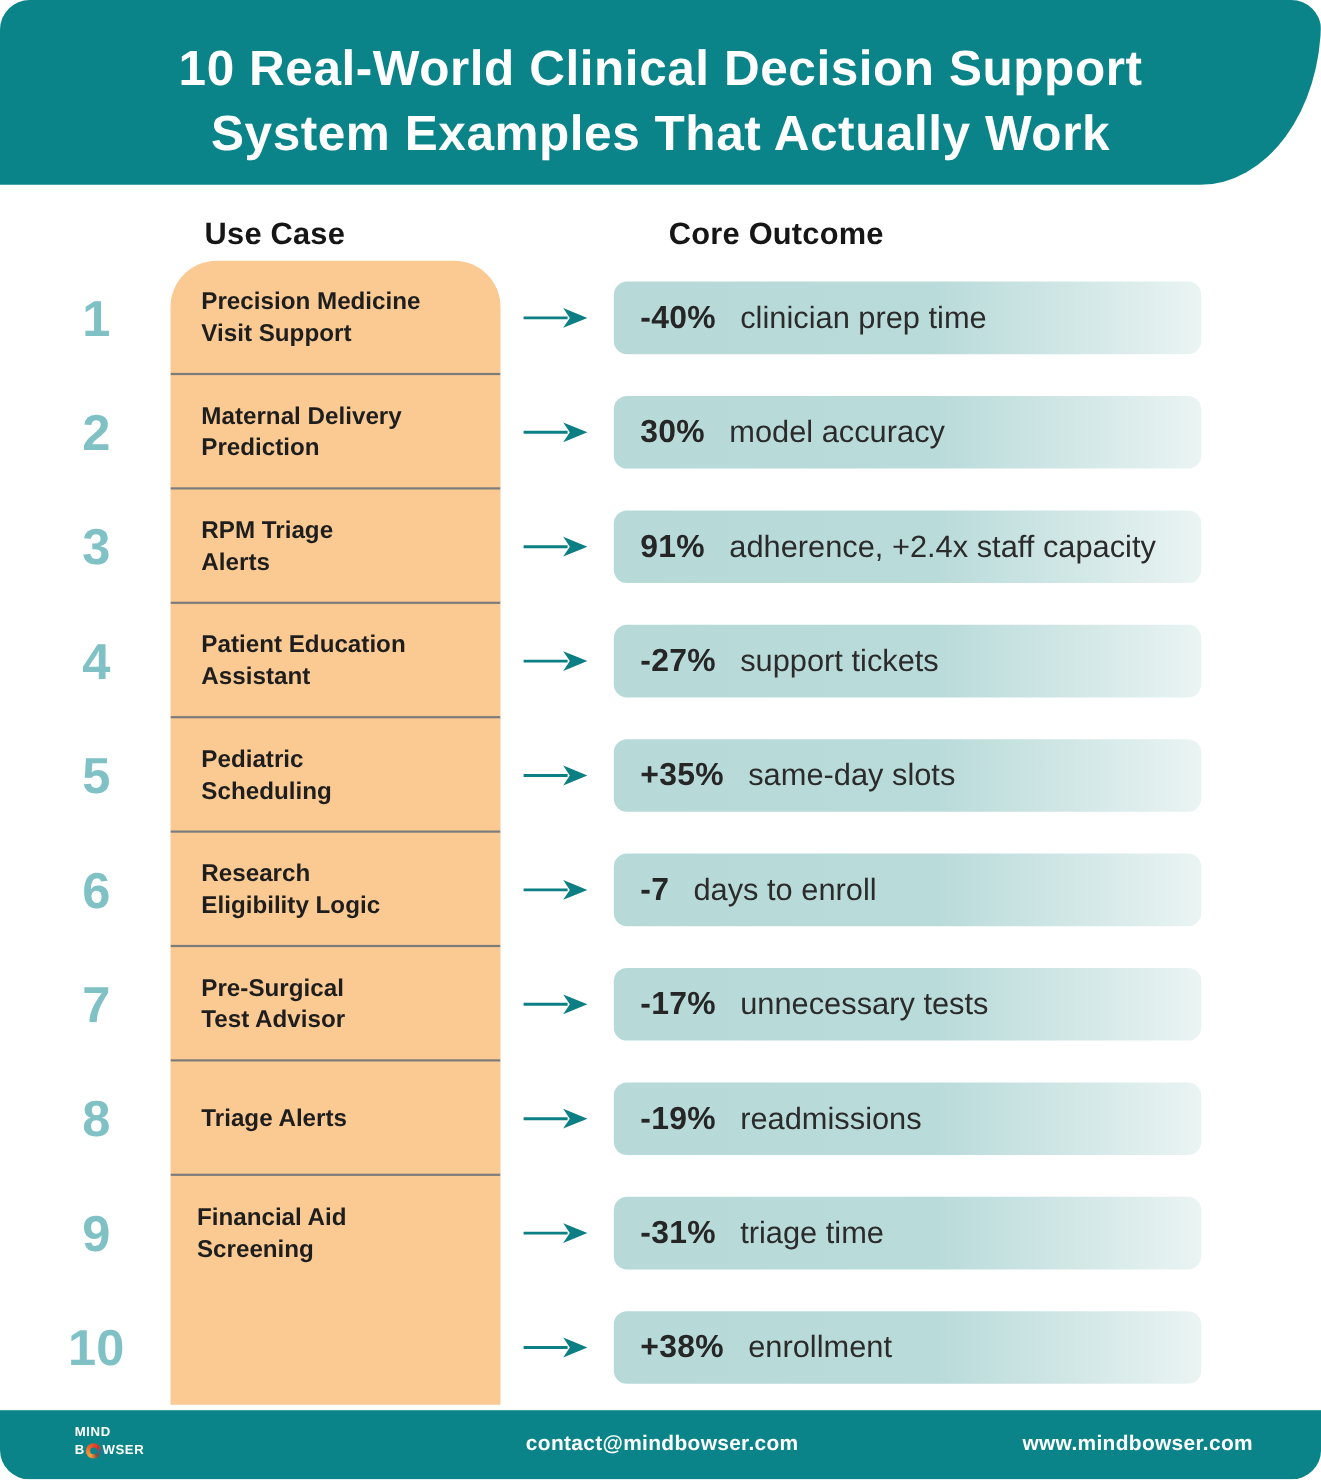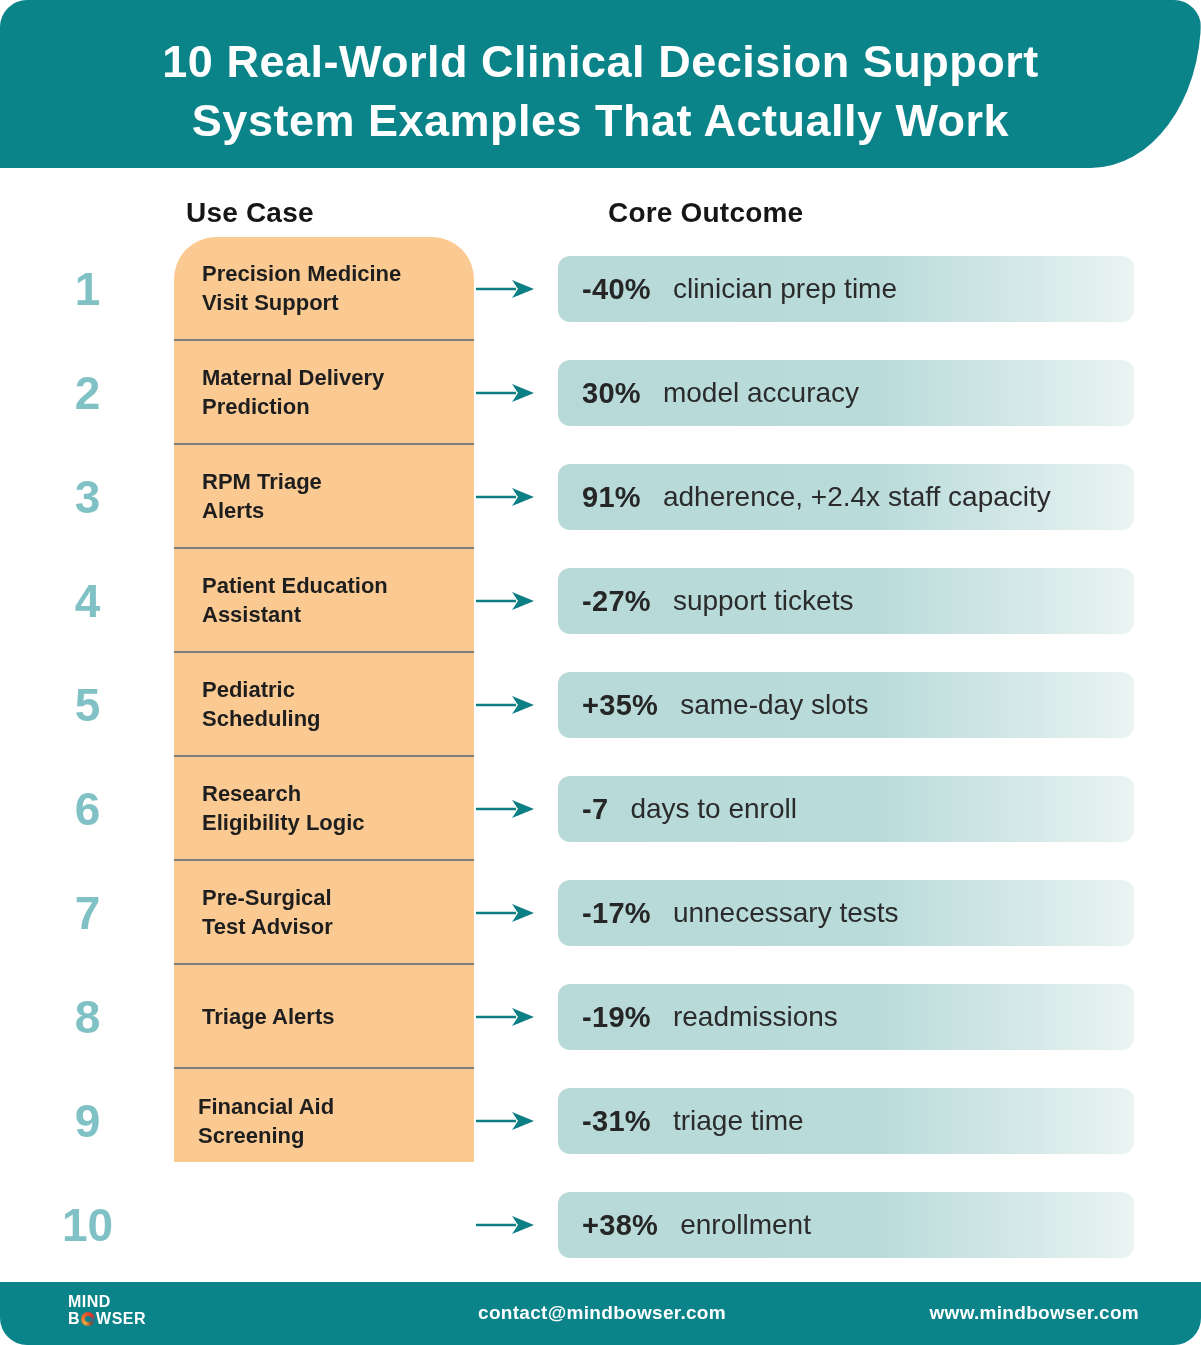--- a/index.html
+++ b/index.html
@@ -30,48 +30,48 @@
   
   .rows-layer { position:absolute; top:237px; left:0; width:1201px; }
   .row { position:relative; height:104px; }
   .row-num {
     position:absolute; left:35px; top:0; width:105px; height:104px;
     display:flex; align-items:center; justify-content:center;
     font-size:46px; font-weight:bold; color:#80C1C5;
   }
   .arrow { position:absolute; left:474px; top:40px; width:60px; height:24px; }
   .outcome-box {
-    position:absolute; left:558px; top:19px; width:576px; height:66px;
+    position:absolute; left:558px; top:19px; width:534px; height:66px;
     border-radius:12px;
     background:linear-gradient(90deg,#B7DAD9 0%,#B9DBDA 55%,#D3E8E7 80%,#EAF4F3 100%);
     display:flex; align-items:center; padding-left:24px; gap:22px;
   }
   .outcome-stat { font-size:29px; font-weight:bold; color:#262626; letter-spacing:0.3px; }
   .outcome-desc { font-size:28px; color:#2b2b2b; }
 
   
   .uc-column {
-    position:absolute; top:237px; left:155px; width:300px; height:925px;
-    background:#FBCA92; border-radius:42px 42px 0 0; overflow:hidden;margin-left:19px;
+    position:absolute; top:237px; left:155px; width:300px; height:1040px;
+    background:#FBCA92; border-radius:42px 42px 0 0; overflow:hidden;
   }
   .uc-cell {
     height:104px; display:flex; flex-direction:column; justify-content:center;
     padding-left:28px; border-bottom:2px solid #7C7C7C;
   }
   .uc-cell:last-child { border-bottom:none;padding-left:24px; }
   .uc-line { font-size:22px; font-weight:bold; color:#1E1E1E; line-height:29px; }
 
   
   .footer {
     position:absolute; top:1282px; left:0; width:1201px; height:63px;
     background:#0A8489; color:#ffffff;
   }
   .logo {
     position:absolute; left:68px; top:11px; line-height:17px;
-    font-size:16px; font-weight:800; letter-spacing:0.5px; color:#ffffff;
+    font-size:12px; font-weight:800; letter-spacing:0.5px; color:#ffffff;
   }
   .logo-row { display:flex; align-items:center; }
   .logo-o {
     display:inline-block; width:14px; height:14px; border-radius:50%; margin:0 1px;
     background:conic-gradient(from 210deg,#F0A23C 0%,#E8622C 30%,#D8342C 55%,#2B6F93 70%,#8C4A3C 82%,#F0A23C 100%);
     position:relative;
   }
   .logo-o::after {
     content:""; position:absolute; left:4px; top:4px; width:6px; height:6px;
     border-radius:50%; background:#0A8489;

